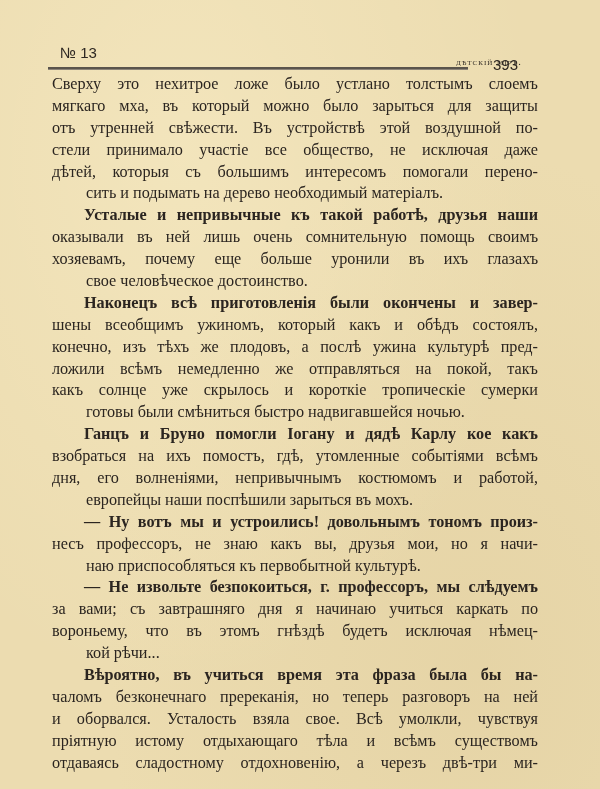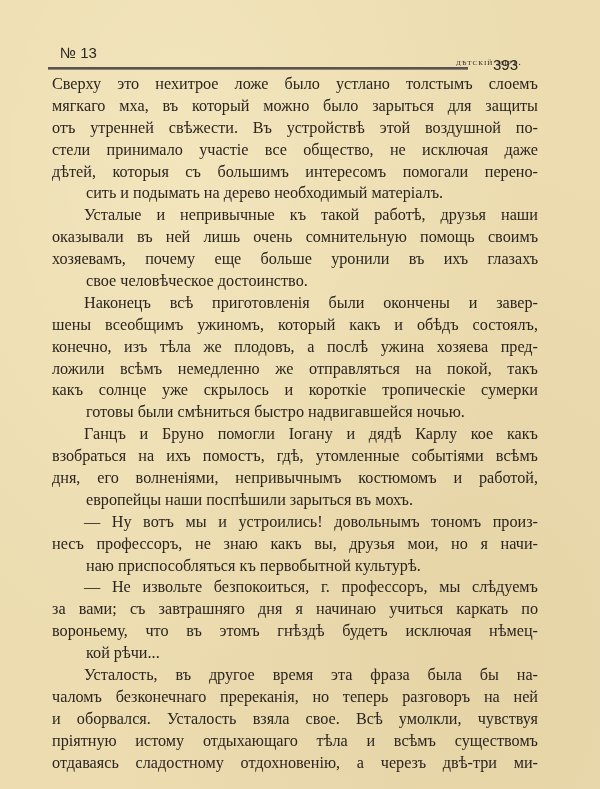--- a/index.html
+++ b/index.html
@@ -84,20 +84,21 @@
       text-align: justify;
       text-align-last: justify;
       height: 21.9px;
     }
     .line.last {
       text-align-last: left;
       margin-left: 34px;
     }
     .line.indent {
       padding-left: 32px;
+      font-weight: bold;
     }
   </style>
 </head>
 <body>
 
 <div class="page">
 
   <div class="running-head">
     <span class="issue-no">№ 13</span>
     <span class="journal-title">дѣтскій міръ.</span>
@@ -119,21 +120,21 @@
     <div>
       <span class="line indent">Усталые и непривычные къ такой работѣ, друзья наши</span>
       <span class="line">оказывали въ ней лишь очень сомнительную помощь своимъ</span>
       <span class="line">хозяевамъ, почему еще больше уронили въ ихъ глазахъ</span>
       <span class="line last">свое человѣческое достоинство.</span>
     </div>
 
     <div>
       <span class="line indent">Наконецъ всѣ приготовленія были окончены и завер-</span>
       <span class="line">шены всеобщимъ ужиномъ, который какъ и обѣдъ состоялъ,</span>
-      <span class="line">конечно, изъ тѣла же плодовъ, а послѣ ужина хозяева пред-</span>
+      <span class="line">конечно, изъ тѣхъ же плодовъ, а послѣ ужина культурѣ пред-</span>
       <span class="line">ложили всѣмъ немедленно же отправляться на покой, такъ</span>
       <span class="line">какъ солнце уже скрылось и короткіе тропическіе сумерки</span>
       <span class="line last">готовы были смѣниться быстро надвигавшейся ночью.</span>
     </div>
 
     <div>
       <span class="line indent">Ганцъ и Бруно помогли Іогану и дядѣ Карлу кое какъ</span>
       <span class="line">взобраться на ихъ помостъ, гдѣ, утомленные событіями всѣмъ</span>
       <span class="line">дня, его волненіями, непривычнымъ костюмомъ и работой,</span>
       <span class="line last">европейцы наши поспѣшили зарыться въ мохъ.</span>
@@ -146,21 +147,21 @@
     </div>
 
     <div>
       <span class="line indent">— Не извольте безпокоиться, г. профессоръ, мы слѣдуемъ</span>
       <span class="line">за вами; съ завтрашняго дня я начинаю учиться каркать по</span>
       <span class="line">вороньему, что въ этомъ гнѣздѣ будетъ исключая нѣмец-</span>
       <span class="line last">кой рѣчи...</span>
     </div>
 
     <div>
-      <span class="line indent">Усталость, въ другое время эта фраза была бы на-</span>
+      <span class="line indent">Вѣроятно, въ учиться время эта фраза была бы на-</span>
       <span class="line">чаломъ безконечнаго пререканія, но теперь разговоръ на ней</span>
       <span class="line">и оборвался. Усталость взяла свое. Всѣ умолкли, чувствуя</span>
       <span class="line">пріятную истому отдыхающаго тѣла и всѣмъ существомъ</span>
       <span class="line">отдаваясь сладостному отдохновенію, а черезъ двѣ-три ми-</span>
     </div>
   </div>
 
 </div>
 
 </body></html>

